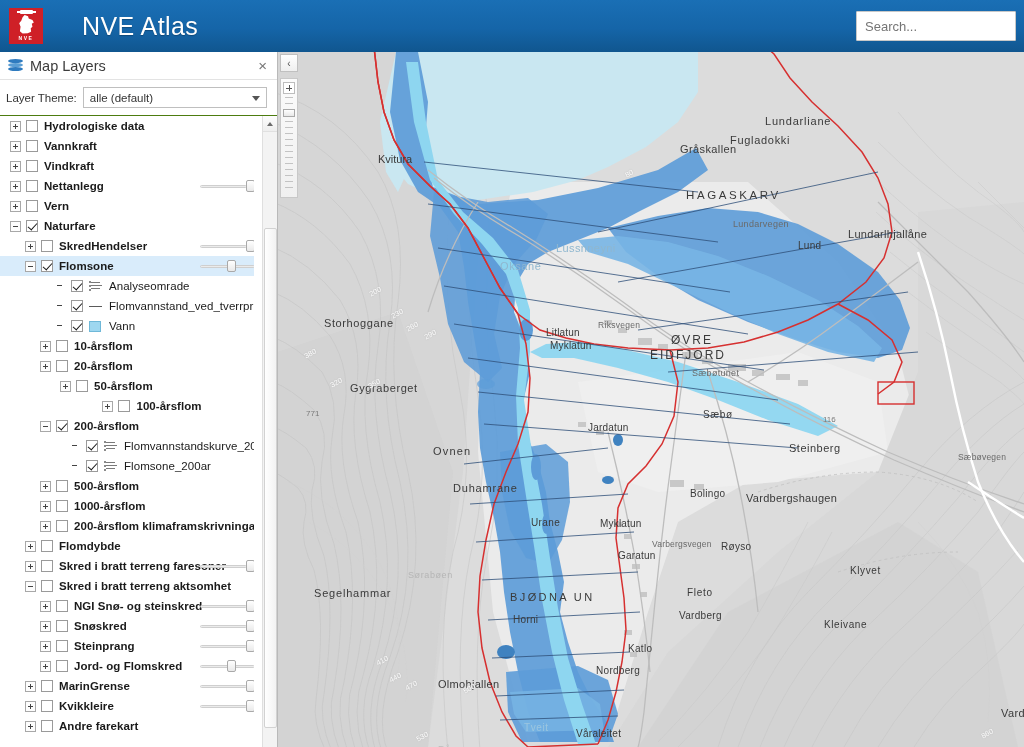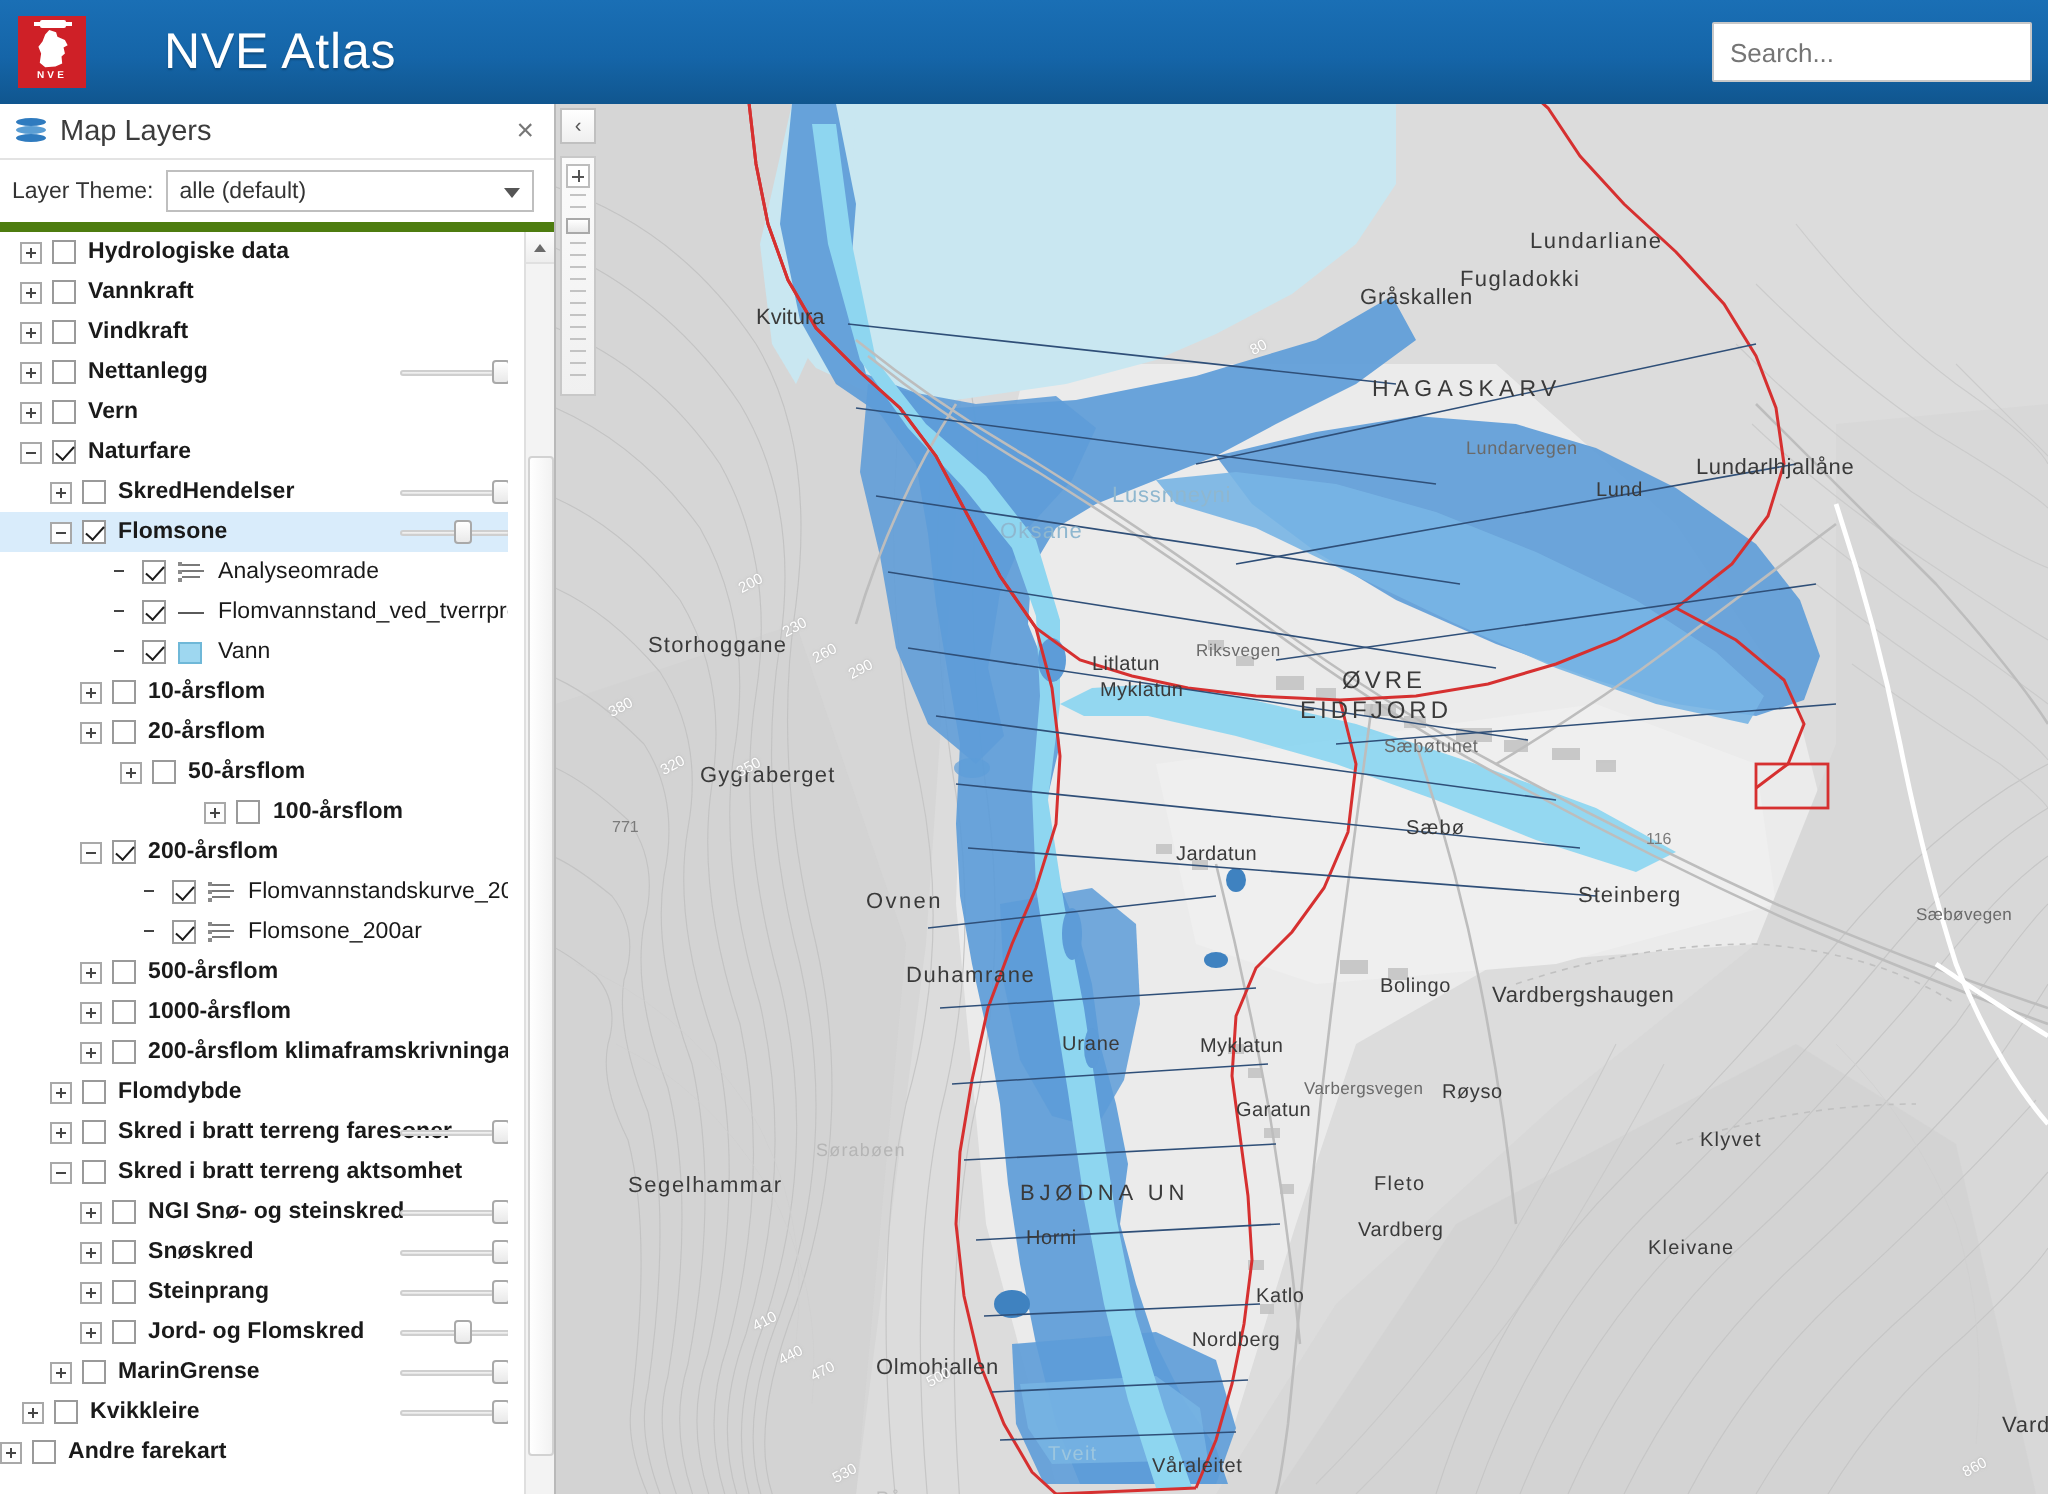--- a/index.html
+++ b/index.html
@@ -94,21 +94,21 @@
   .layers-glyph i:nth-child(2) { top: 4px; background:#5b9ed4; }
   .layers-glyph i:nth-child(3) { top: 8px; background:#2f7bbf; }
   #panel-title { font-size: 14.5px; color: #3c3c3c; }
   #panel-close {
     margin-left: auto; font-size: 15px; color: #777;
     cursor: pointer; line-height: 1; padding: 2px 4px;
   }
   #theme-row {
     height: 36px; display: flex; align-items: center;
     padding: 0 10px 0 6px;
-    border-bottom: 5px solid #4d7c0f;
+    border-bottom: 1px solid #4d7c0f;
   }
   #theme-label { font-size: 11.5px; color: #333; margin-right: 6px; white-space: nowrap; }
   #theme-select {
     flex: 1; height: 21px;
     border: 1px solid #bfbfbf; background: #fff;
     font-size: 11.5px; color: #333;
     display: flex; align-items: center;
     padding: 0 6px; position: relative; cursor: pointer;
   }
   #theme-caret {
@@ -485,30 +485,30 @@
         </div>
         <div class="node" style="padding-left: 25px;">
           <span class="exp plus"></span>
           <span class="cb"></span>
           <span class="lbl">MarinGrense</span>
           <span class="slider">
             <span class="track"></span>
             <span class="knob right"></span>
           </span>
         </div>
-        <div class="node" style="padding-left: 11px; text-align: center;">
+        <div class="node" style="padding-left: 25px; text-align: center;">
           <span class="exp plus"></span>
           <span class="cb"></span>
           <span class="lbl">Kvikkleire</span>
           <span class="slider">
             <span class="track"></span>
             <span class="knob right"></span>
           </span>
         </div>
-        <div class="node" style="">
+        <div class="node" style="padding-left: 25px;">
           <span class="exp plus"></span>
           <span class="cb"></span>
           <span class="lbl">Andre farekart</span>
         </div>
       </div>
   </div>
 
   <div id="side-scroll">
     <div class="up"></div>
     <div id="side-thumb"></div>

